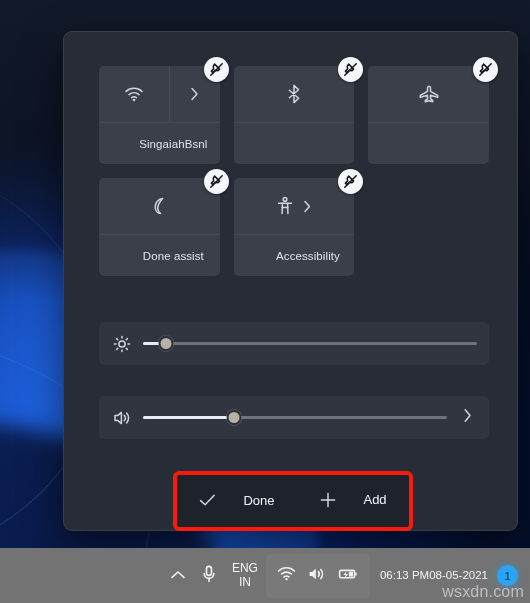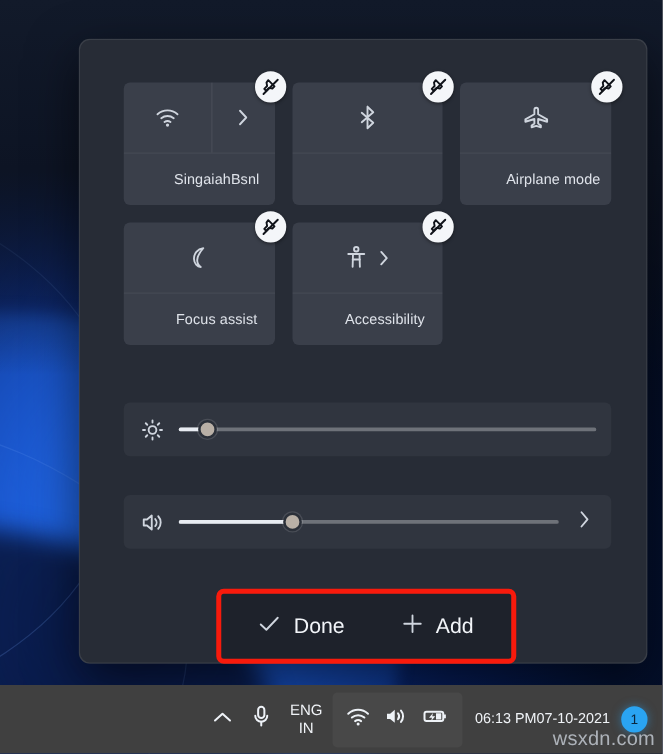--- a/index.html
+++ b/index.html
@@ -225,34 +225,34 @@
     width: 232px;
     height: 52px;
     background: #1e222b;
     display: flex;
     align-items: center;
     justify-content: center;
     gap: 34px;
   }
   .footer-btn {
     display: flex;
-    gap: 11px;
+    gap: 27px;
     color: #f2f5f9;
-    font-size: 17px;
+    font-size: 13px;
     padding: 4px 6px;
     border-radius: 4px;
   }
 
   
   #taskbar {
     position: absolute;
     left: 0; bottom: 0;
     width: 530px;
     height: 55px;
-    background: #404040;
+    background: #737373;
     display: flex;
     align-items: center;
     justify-content: flex-end;
     padding-right: 8px;
     gap: 0;
   }
   .tb-item {
     height: 44px;
     display: flex;
     align-items: center;
@@ -375,41 +375,40 @@
       <div class="tile">
         <div class="tile-top">
           <div class="tile-icon-cell">
             <span>
               <svg width="22" height="20" viewBox="0 0 22 20">
                 <path class="gl" d="M11 2.2 c1 0 1.5 .8 1.5 1.8 v3.4 l7.2 4.1 v1.9 l-7.2 -2.2 v3.6 l2.2 1.6 v1.4 l-3.7 -1.1 l-3.7 1.1 v-1.4 l2.2 -1.6 v-3.6 l-7.2 2.2 v-1.9 l7.2 -4.1 v-3.4 c0 -1 .5 -1.8 1.5 -1.8 z"></path>
               </svg>
             </span>
           </div>
         </div>
-        <div class="tile-label">Airplane mode</div>
         <div class="unpin">
           <svg width="15" height="15" viewBox="0 0 15 15">
             <path class="upl" d="M5.6 2.1 L10.6 7.1 L8.9 8.8 L6.2 8.3 L3.9 10.6 L2.4 9.1 L4.7 6.8 L4.2 4.1 Z"></path>
             <path class="upl" d="M1.8 13.2 L13.2 1.8"></path>
           </svg>
         </div>
       </div>
 
 
       <div class="tile">
         <div class="tile-top">
           <div class="tile-icon-cell">
             <span>
               <svg width="18" height="20" viewBox="0 0 18 20">
                 <path class="gl" d="M12.6 2.6 c-4.6 .6 -7.6 4.4 -7.4 8.6 c.2 3.8 2.6 6.3 5.4 6.4 c-3.6 -2.6 -4.6 -7.6 2 -15 z"></path>
               </svg>
             </span>
           </div>
         </div>
-        <div class="tile-label">Focus assist</div>
+        <div class="tile-label">Done assist</div>
         <div class="unpin">
           <svg width="15" height="15" viewBox="0 0 15 15">
             <path class="upl" d="M5.6 2.1 L10.6 7.1 L8.9 8.8 L6.2 8.3 L3.9 10.6 L2.4 9.1 L4.7 6.8 L4.2 4.1 Z"></path>
             <path class="upl" d="M1.8 13.2 L13.2 1.8"></path>
           </svg>
         </div>
       </div>
 
       <div class="tile inline-chev">
         <div class="tile-top">
@@ -544,20 +543,20 @@
           <rect class="tbl" x="2.6" y="3.4" width="15" height="7.4" rx="1.6"></rect>
           <path class="tbf" d="M18.2 5.6 h1.5 v3 h-1.5 z"></path>
           <path class="tbf" d="M9.4 4.4 L6.2 8.1 h2.4 l-.8 2.8 l3.4 -3.9 H8.8 z"></path>
           <path class="tbf" d="M11.8 4.6 h4.2 v5 h-4.2 z"></path>
         </svg>
       </span>
     </div>
 
     <div class="tb-clock">
       <span>06:13 PM</span>
-      <span>07-10-2021</span>
+      <span>08-05-2021</span>
     </div>
 
     <div id="notif-badge" style="background: rgb(42, 164, 242);">1</div>
   </div>
 
   <div id="watermark">wsxdn.com</div>
 </div>
 
 </body></html>

